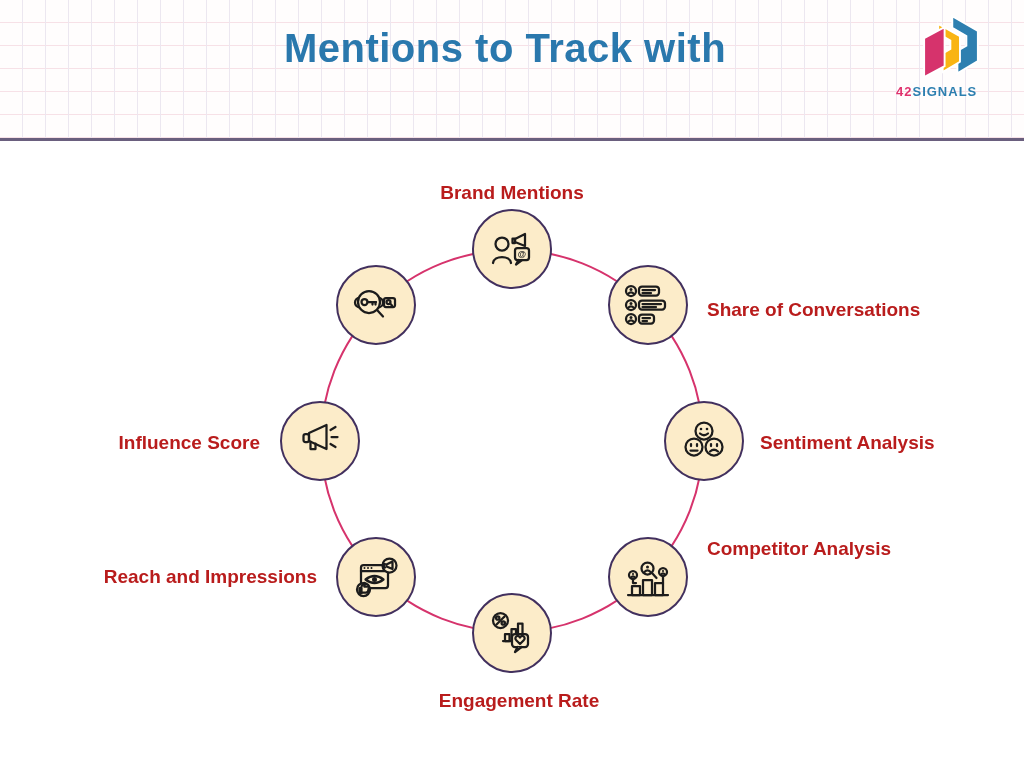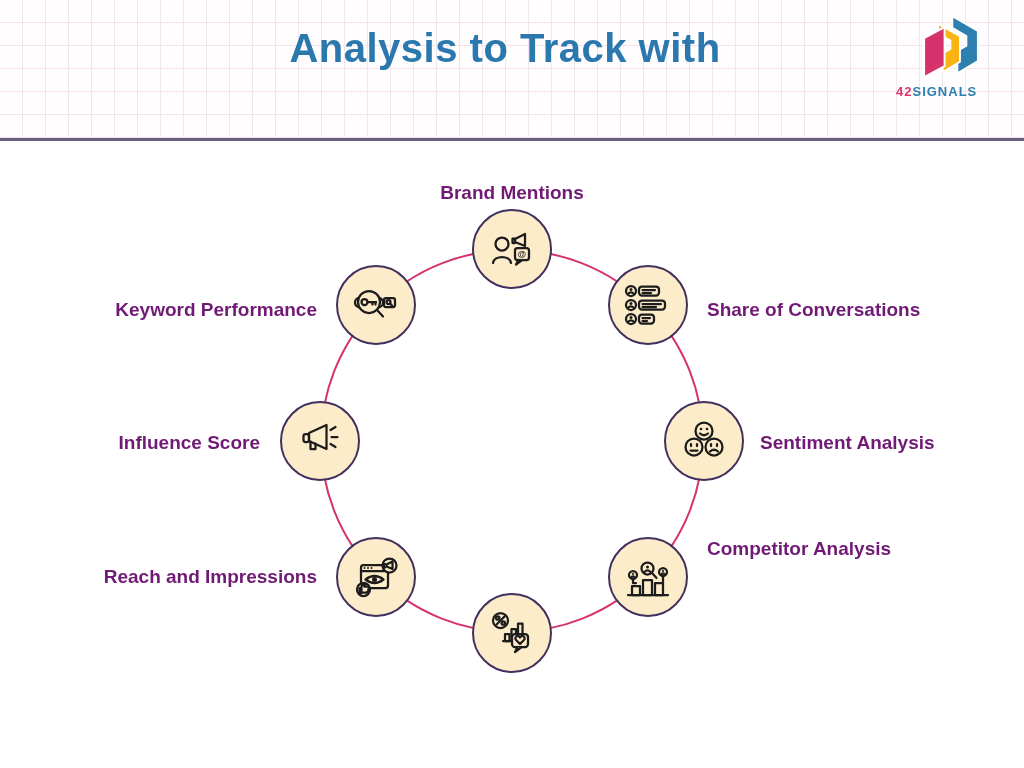--- a/index.html
+++ b/index.html
@@ -41,21 +41,21 @@
   .n-top          { left:472px; top:209px; }
   .n-top-right    { left:608px; top:265px; }
   .n-right        { left:664px; top:401px; }
   .n-bottom-right { left:608px; top:537px; }
   .n-bottom       { left:472px; top:593px; }
   .n-bottom-left  { left:336px; top:537px; }
   .n-left         { left:280px; top:401px; }
   .n-top-left     { left:336px; top:265px; }
 
   .label {
-    position:absolute; font-weight:bold; font-size:19px; color:#701a75;
+    position:absolute; font-weight:bold; font-size:19px; color:#b91c1c;
     white-space:nowrap;
   }
   .l-top          { left:512px; top:182px; transform:translateX(-50%); }
   .l-top-right    { left:707px; top:299px; }
   .l-right        { left:760px; top:432px;text-align:center; }
   .l-bottom-right { left:707px; top:538px; }
   .l-bottom       { left:519px; top:690px; transform:translateX(-50%); }
   .l-bottom-left  { right:707px; top:566px; }
   .l-left         { right:764px; top:432px; }
   .l-top-left     { right:707px; top:299px; }
@@ -65,21 +65,21 @@
   .ic-fill { fill:#1c1c1c; stroke:none; }
   .ic-mask { fill:#fcecc9; }
 </style>
 </head>
 <body>
 
 <div class="page">
 
   <div class="header">
     <div class="title">
-      <div>Analysis to Track with</div>
+      <div>Mentions to Track with</div>
     </div>
     <div class="logo">
       <svg class="logo-mark" viewBox="0 0 100 100">
         <polygon points="52,2 92,25 92,72 60,91 60,56 74,48 74,33 52,20" fill="#2d7fb0" stroke="#fff" stroke-width="3"></polygon>
         <polygon points="30,14 64,33 64,73 37,89 37,60 49,53 49,40 30,29" fill="#f9b413" stroke="#fff" stroke-width="3"></polygon>
         <polygon points="8,36 40,19 40,80 8,97" fill="#d6336c" stroke="#fff" stroke-width="3"></polygon>
       </svg>
       <div class="logo-text">
         <span class="logo-42">42</span><span class="logo-signals">SIGNALS</span>
       </div>
@@ -234,17 +234,17 @@
         <line class="ic" x1="49" y1="44" x2="49" y2="49"></line>
         <line class="ic" x1="53" y1="61" x2="64" y2="73" stroke-width="7"></line>
       </svg>
     </span>
   </div>
 
   <div class="label l-top">Brand Mentions</div>
   <div class="label l-top-right">Share of Conversations</div>
   <div class="label l-right">Sentiment Analysis</div>
   <div class="label l-bottom-right">Competitor Analysis</div>
+  <div class="label l-bottom">Engagement Rate</div>
   <div class="label l-bottom-left">Reach and Impressions</div>
   <div class="label l-left">Influence Score</div>
-  <div class="label l-top-left">Keyword Performance</div>
 
 </div>
 
 </body></html>

